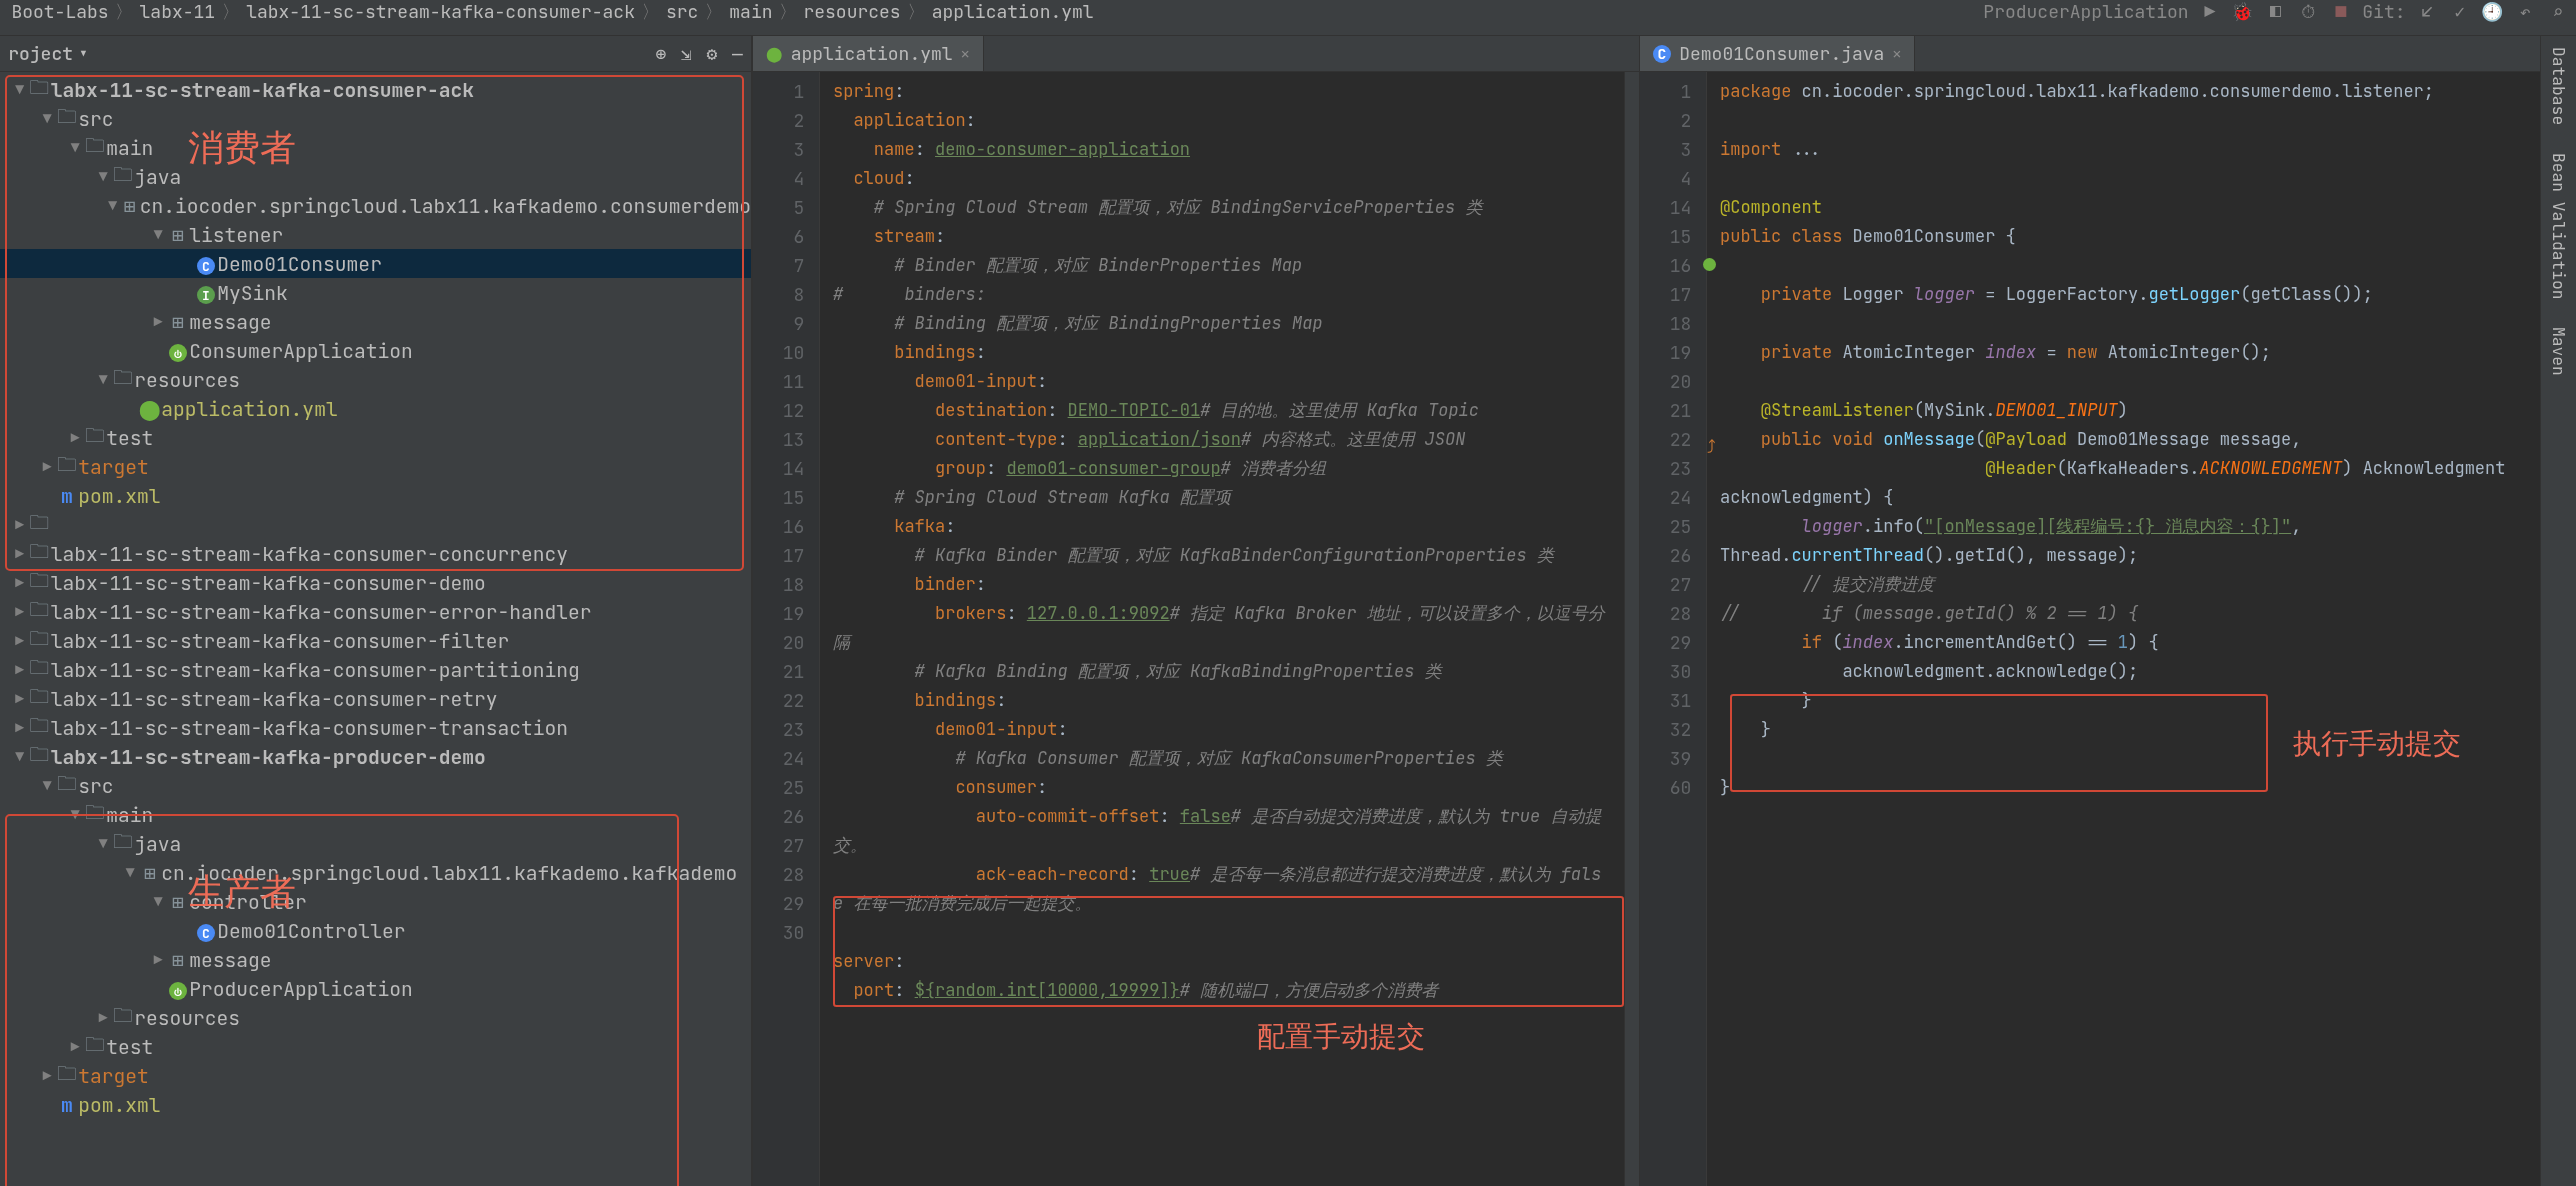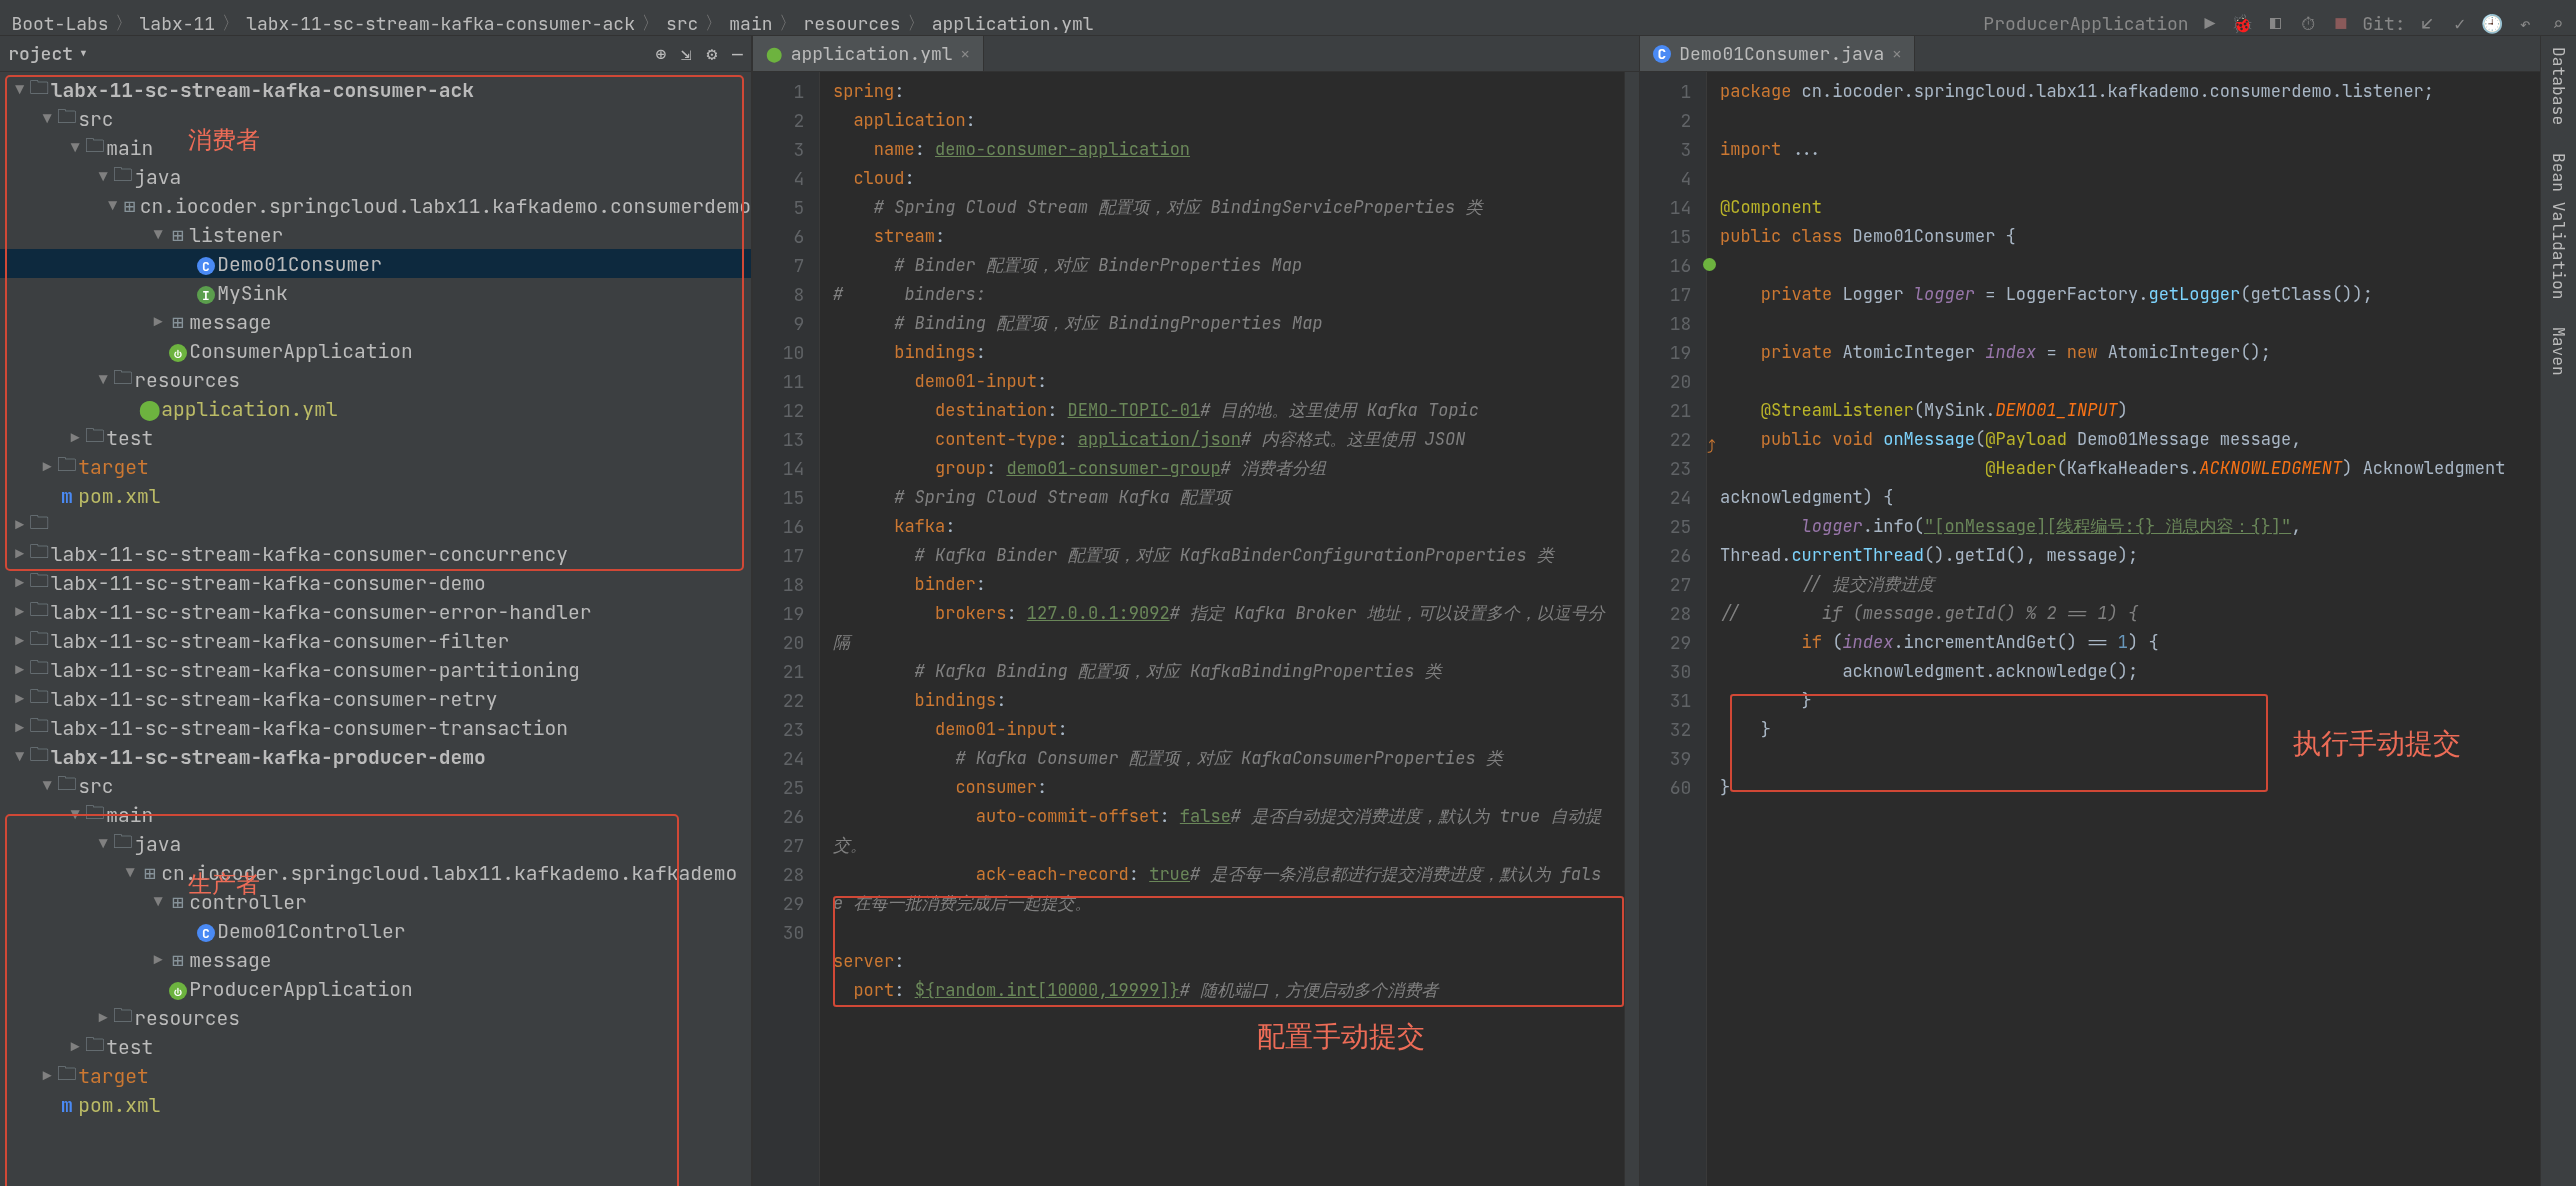--- a/index.html
+++ b/index.html
@@ -10,21 +10,21 @@
     font-size: 19.6px;
     color: #a9b7c6;
     overflow: hidden;
   }
 
   .topbar {
     height: 36px;
     background: #3c3f41;
     border-bottom: 0.8px solid #323232;
     display: flex;
-    align-items: flex-end;
+    align-items: flex-start;
     color: #bbbbbb;
     font-size: 18px;
     padding: 0 6.5px;
   }
   .topbar .git-info { margin-left: auto; display:flex; align-items:center; gap:9.8px; color:#888; }
   .topbar .iconbtn { width:23px; height:23px; border-radius:3.3px; display:inline-flex; align-items:center; justify-content:center; color:#888; }
   .breadcrumb-chunk { color:#bbbbbb; padding:0 4.9px; }
   .breadcrumb-sep { color:#7a7a7a; padding: 0 1.6px;}
 
   .main { display: flex; height: calc(100% - 36px); }
@@ -67,21 +67,21 @@
   .tree-row .lbl.pom { color:#bbbb66; }
   .tree-row .lbl.target { color:#cc7832; }
   .ind { display:inline-block; }
   .folder-ico { color:#87939a;}
   .pkg-ico { color:#87939a;}
   .class-ico { background:#4a8af4; color:white; border-radius:50%; width:18px; height:18px; display:inline-flex; align-items:center; justify-content:center; font-size:13px; font-weight:bold;}
   .iface-ico { background:#5b9e4d; color:white; border-radius:50%; width:18px; height:18px; display:inline-flex; align-items:center; justify-content:center; font-size:13px; font-weight:bold;}
   .sb-ico { background:#6db33f; color:white; border-radius:50%; width:18px; height:18px; display:inline-flex; align-items:center; justify-content:center; font-size:11.4px;}
 
   .red-box { position:absolute; border:2.4px solid #d14836; border-radius:4.9px; pointer-events:none;}
-  .red-label { position:absolute; color:#ed6c57; font-size:24px; font-family: "PingFang SC", sans-serif; pointer-events:none; font-weight: 500;}
+  .red-label { position:absolute; color:#ed6c57; font-size:36px; font-family: "PingFang SC", sans-serif; pointer-events:none; font-weight: 500;}
 
   
   .editors {
     flex: 1;
     display: flex;
     background:#2b2b2b;
   }
   .editor-col {
     display:flex; flex-direction:column;
     border-left: 0.8px solid #323232;

